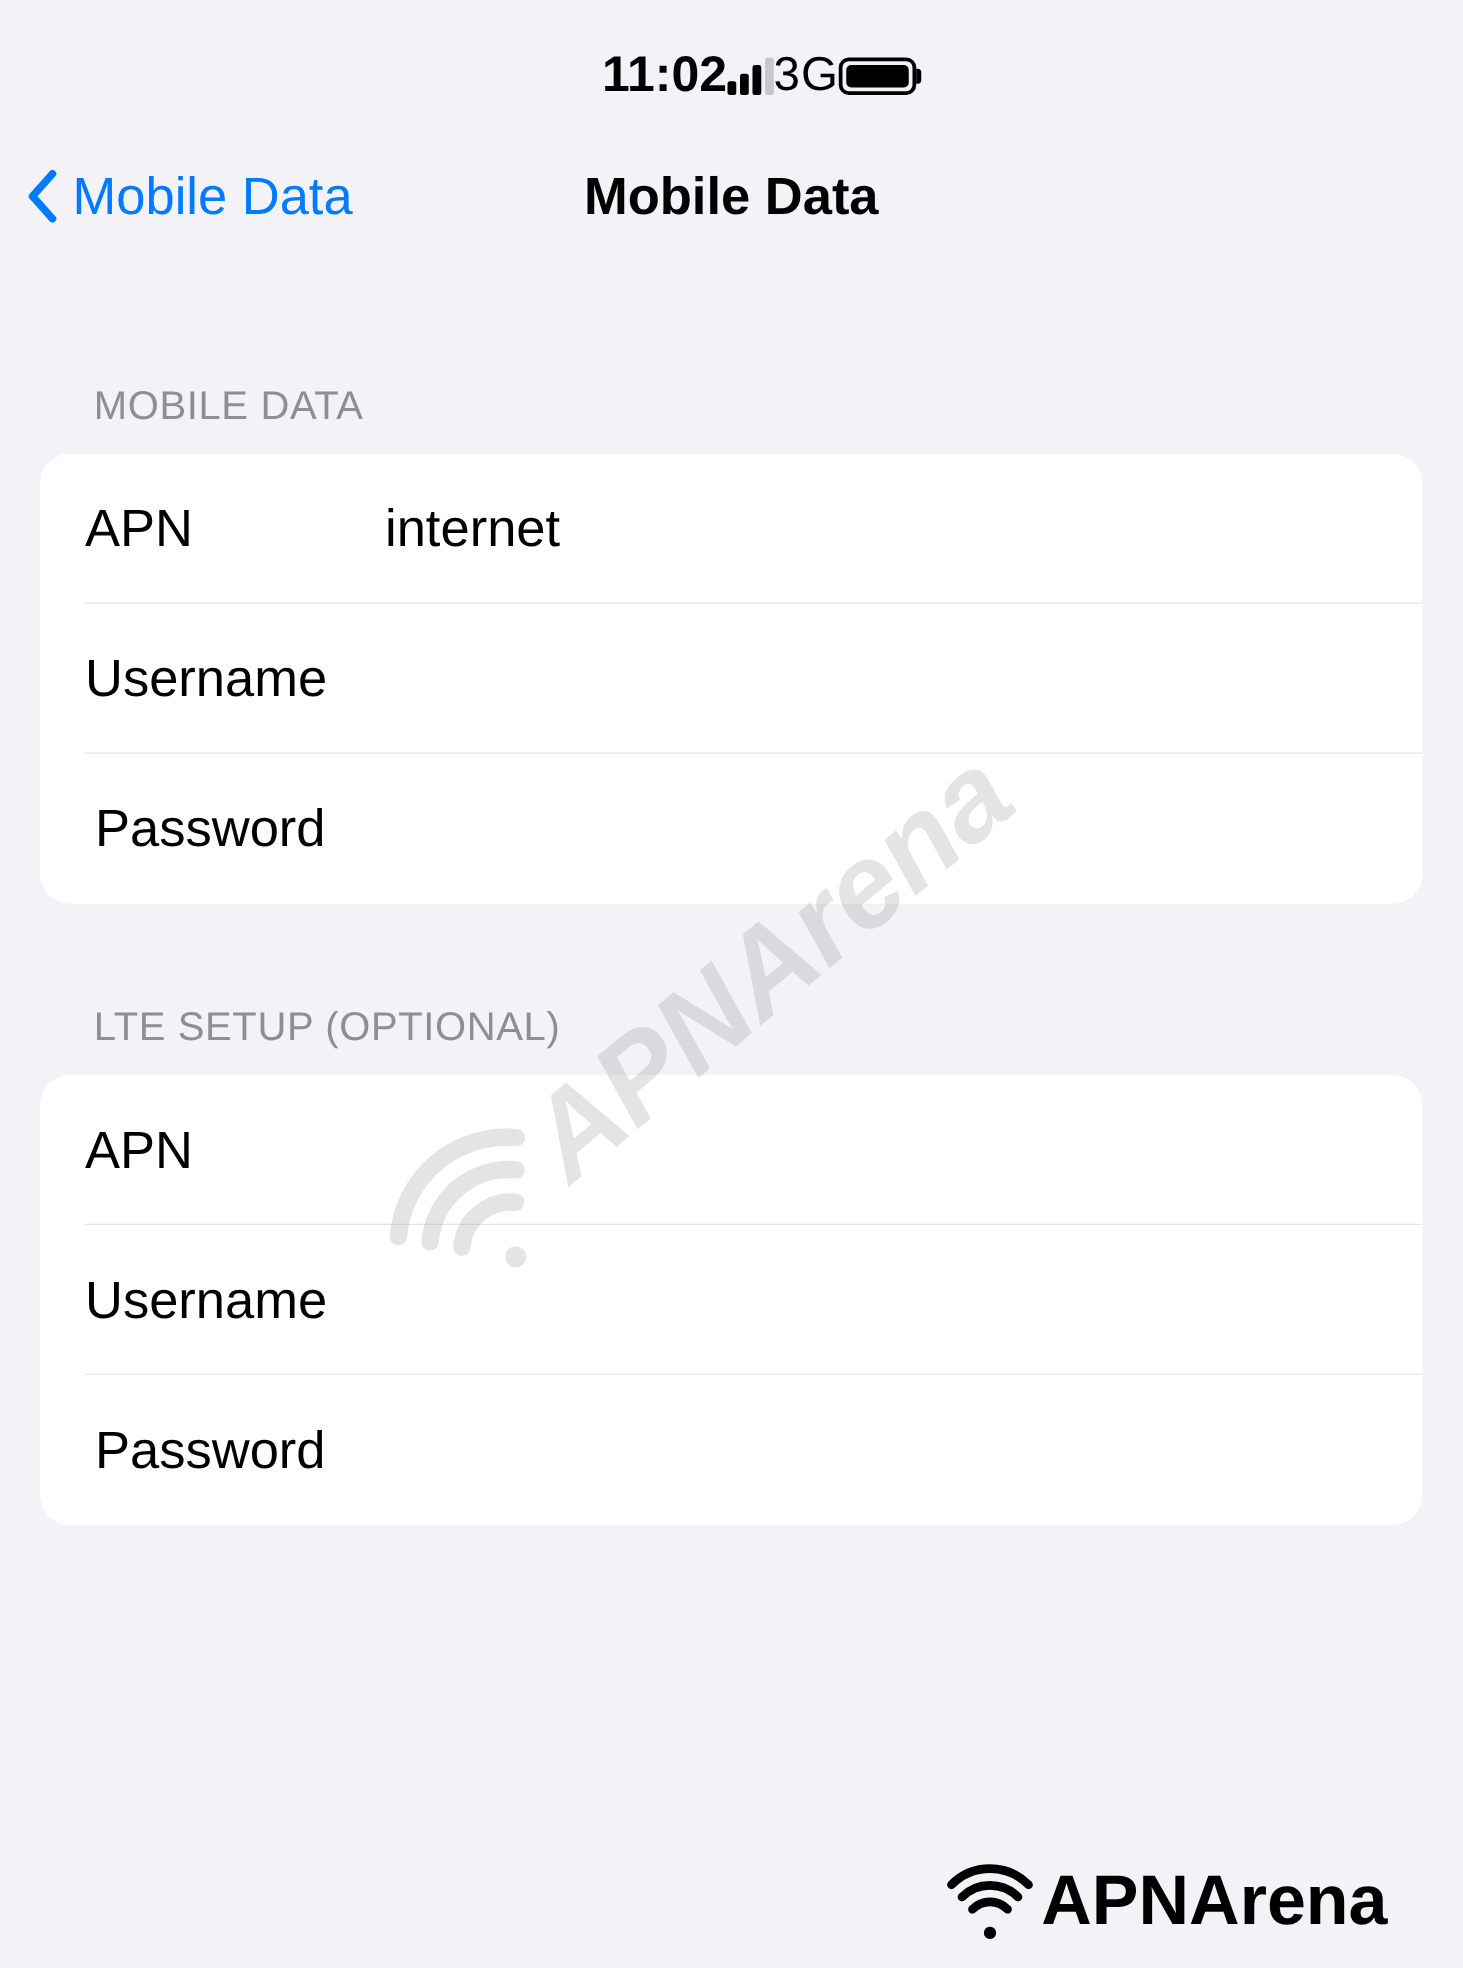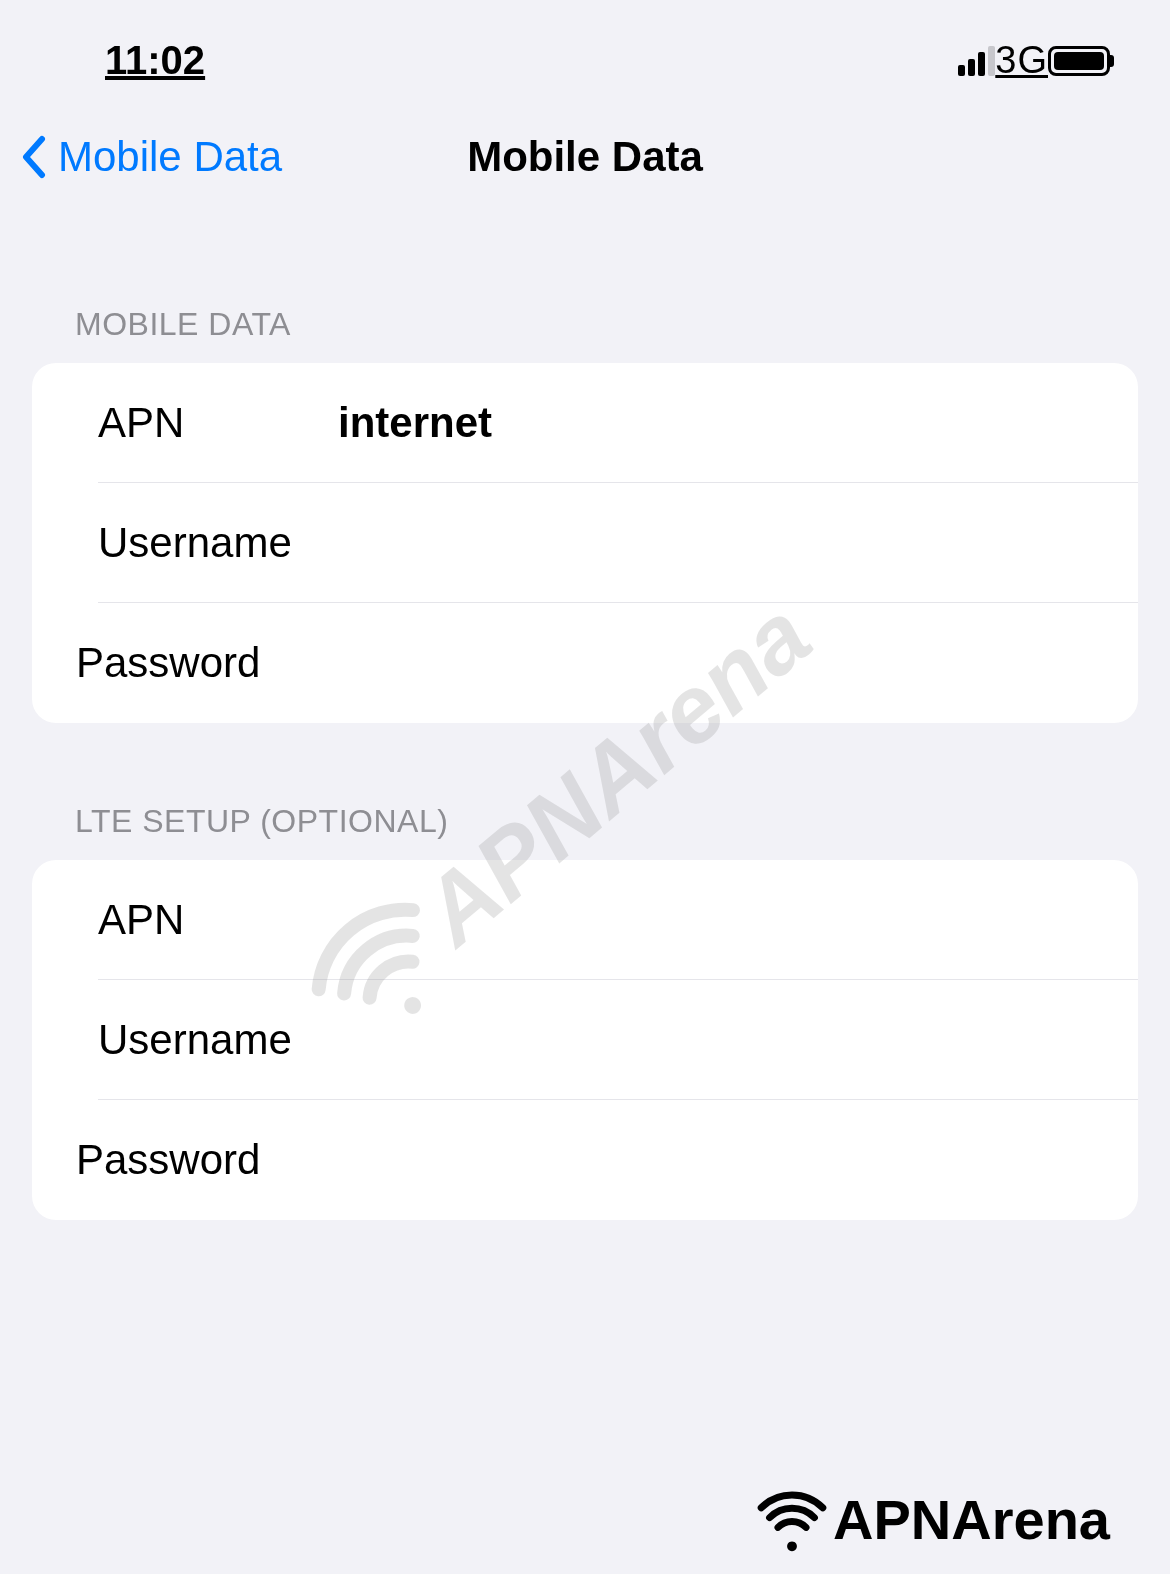--- a/index.html
+++ b/index.html
@@ -10,27 +10,26 @@
     }
     body {
       width: 1170px;
       height: 1574px;
       background-color: #f2f2f7;
       position: relative;
       overflow: hidden;
     }
     .status-bar {
       display: flex;
-      justify-content: space-between;
+      justify-content: center;
       align-items: center;
       padding: 38px 60px 20px 105px;
       font-size: 40px;
       font-weight: 600;
       color: #000;
-      text-decoration: underline;
     }
     .status-right {
       display: flex;
       align-items: center;
     }
     .signal-bars {
       display: flex;
       align-items: flex-end;
       gap: 3px;
       height: 30px;
@@ -124,33 +123,33 @@
       margin: 0 32px;
     }
     .settings-row {
       display: flex;
       align-items: center;
       padding: 32px 44px;
       min-height: 120px;
     }
     .settings-row:not(:last-child) {
       border-bottom: 1px solid #e5e5ea;
-      margin-left: 66px;
+      margin-left: 36px;
       padding-left: 0;
     }
     .row-label {
       width: 240px;
       font-size: 42px;
       font-weight: 400;
       color: #000;
       flex-shrink: 0;
     }
     .row-value {
       font-size: 42px;
-      font-weight: 700;
+      font-weight: 400;
       color: #000;
       flex: 1;
       border: none;
       outline: none;
       background: transparent;
     }
     .watermark-center {
       position: absolute;
       top: 52%;
       left: 48%;

